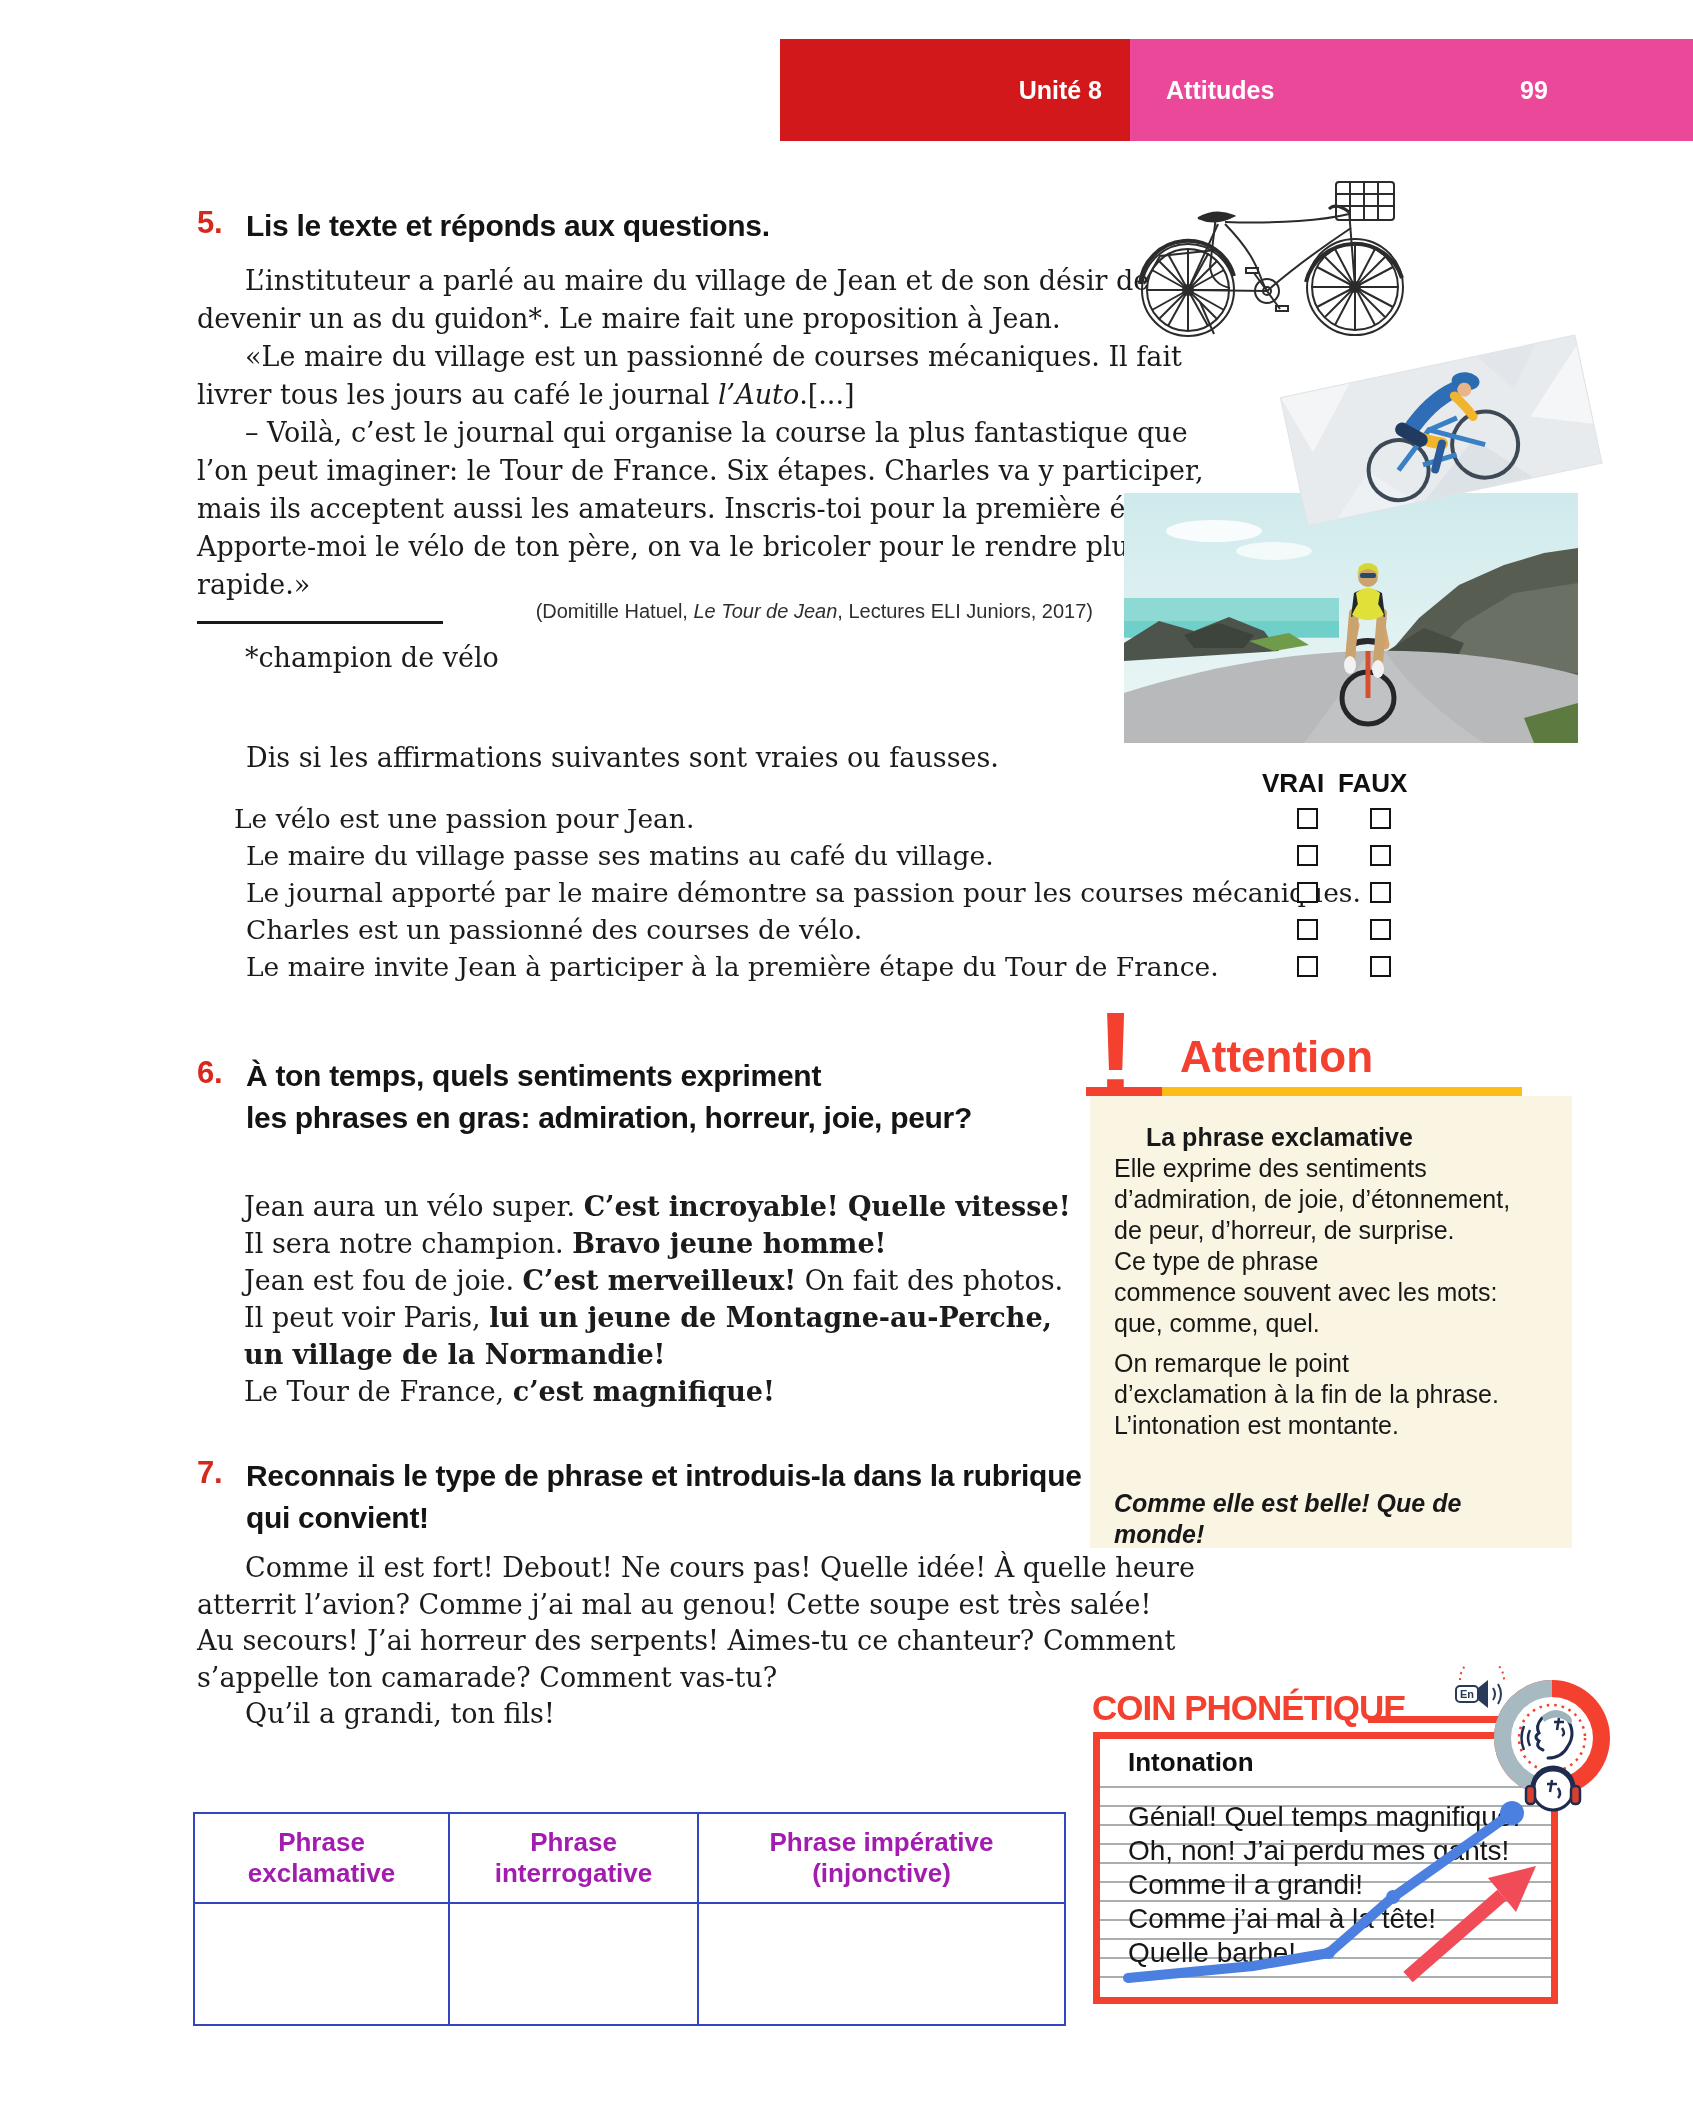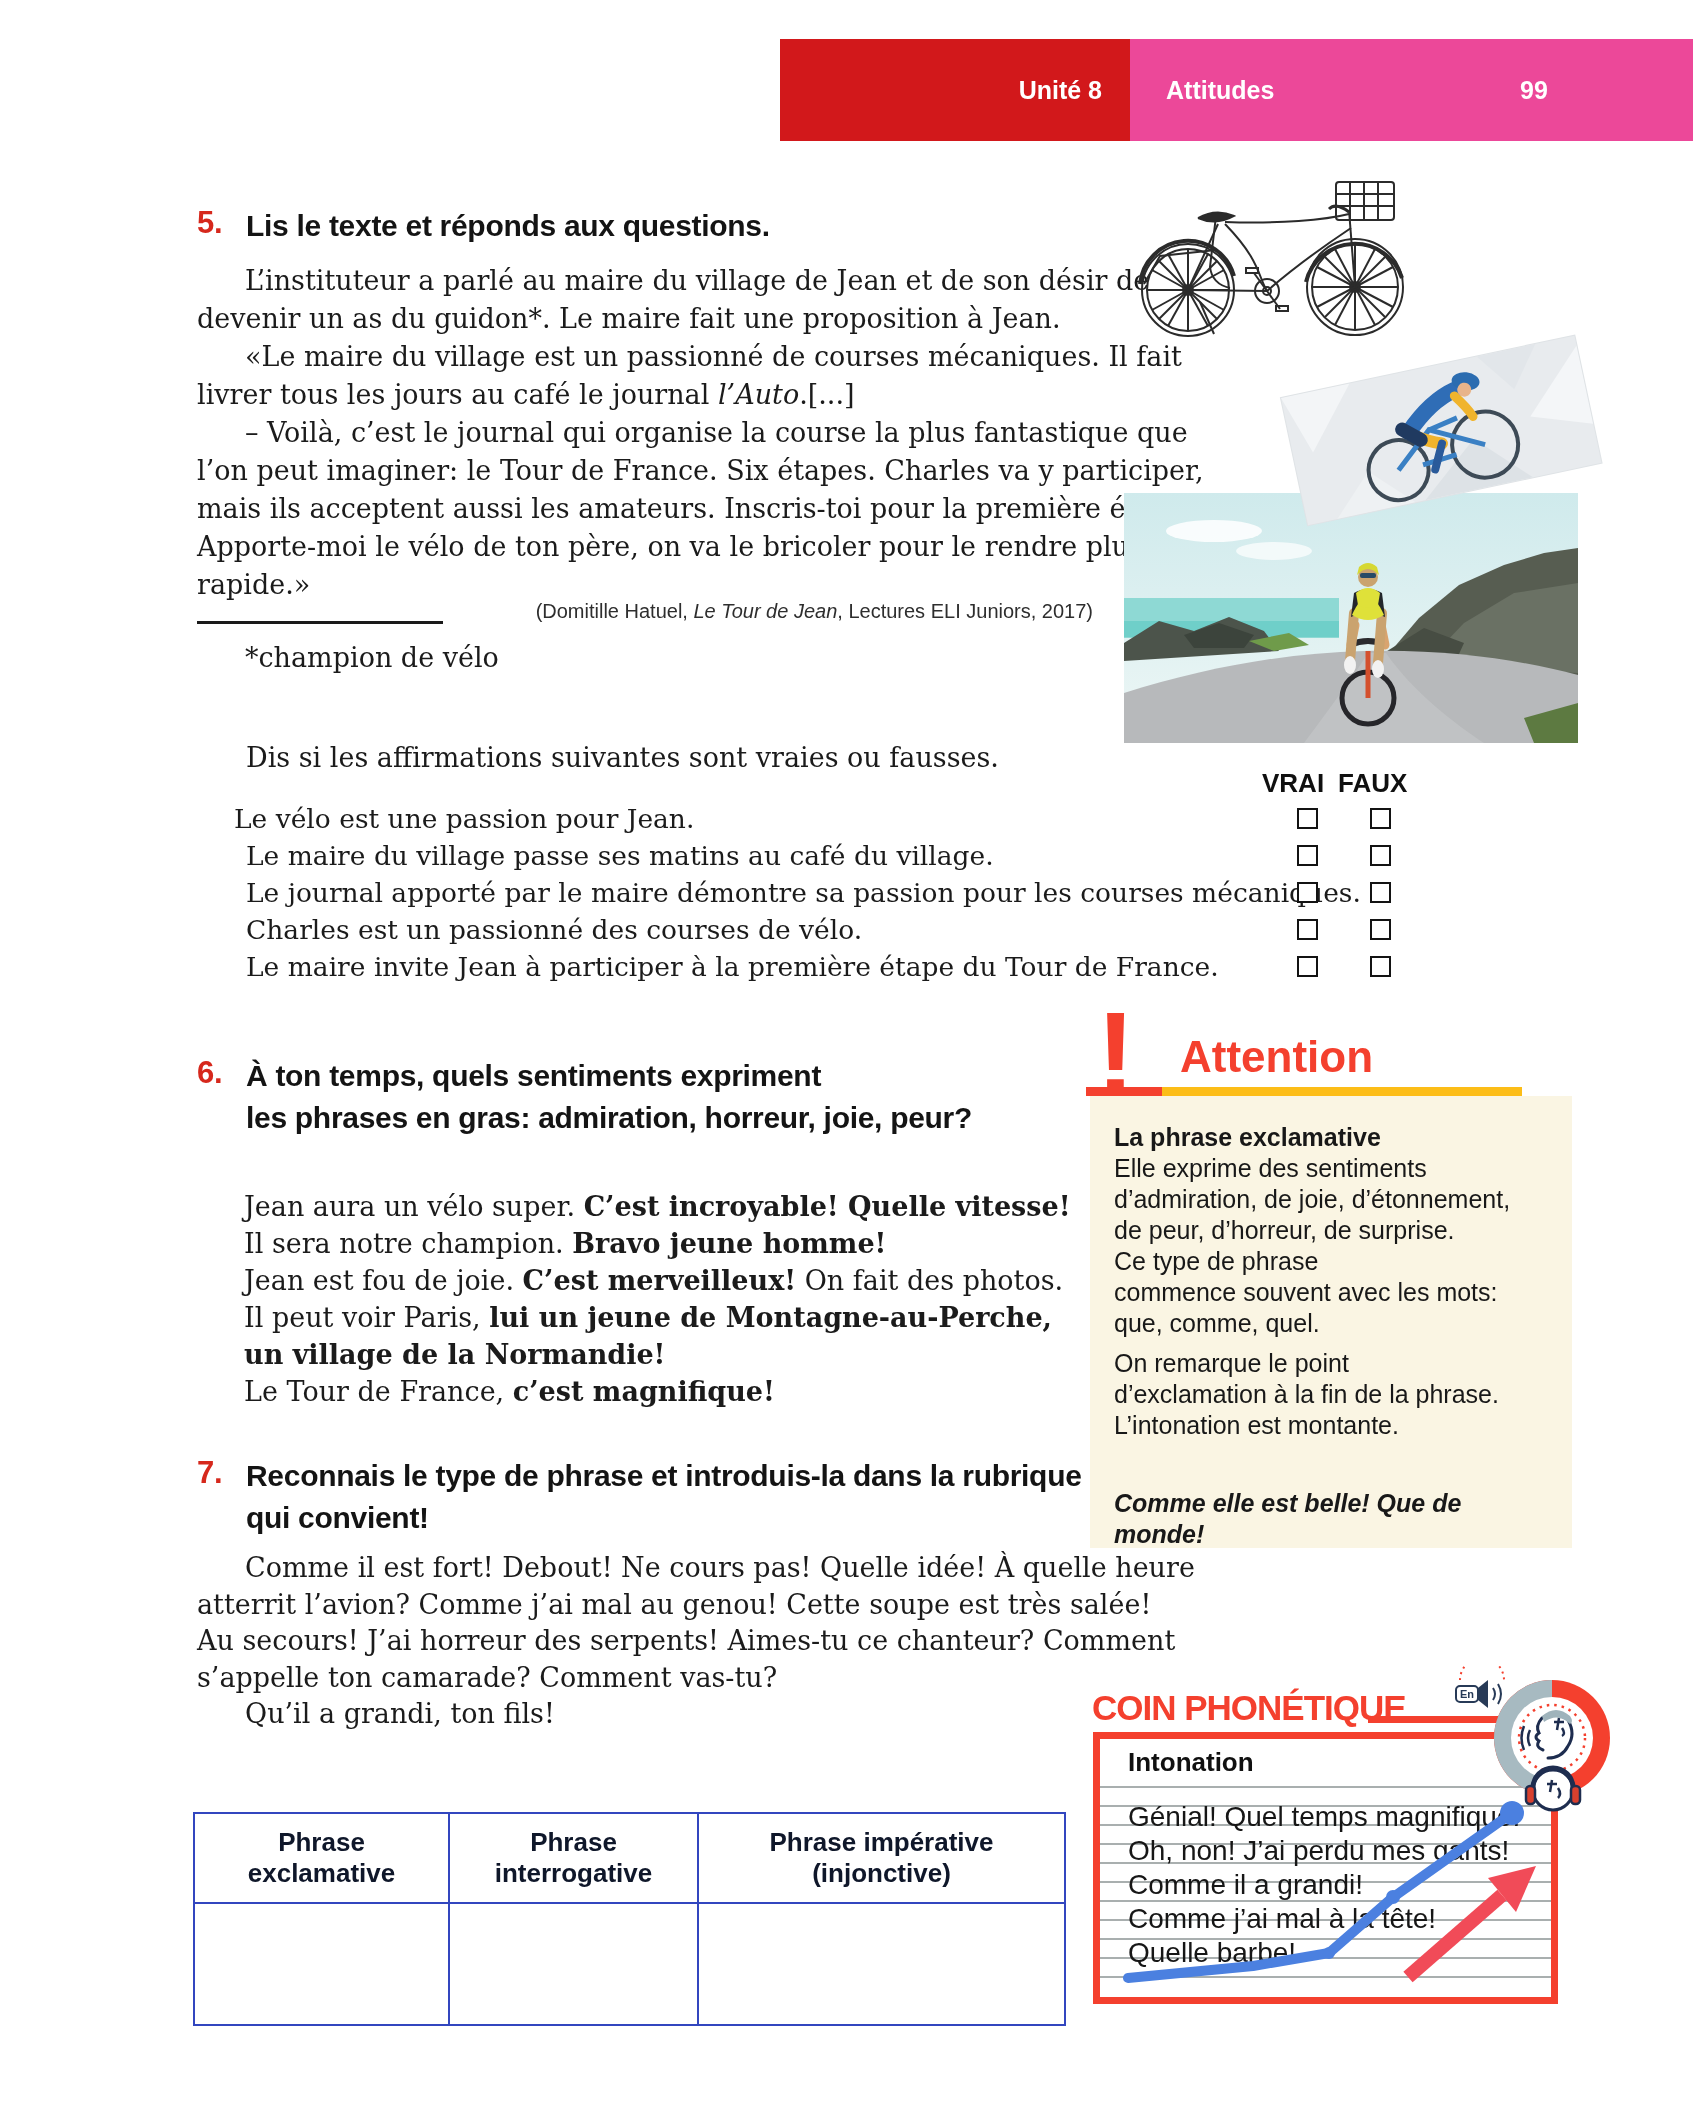--- a/index.html
+++ b/index.html
@@ -33,28 +33,28 @@
   
   .rich6{font-size:27px;line-height:37px;}
   
   .rich7{font-size:27px;line-height:36.5px;}
   
   .ptable{left:193px;top:1812px;width:873px;height:214px;border:2px solid #3246bf;box-sizing:border-box;display:flex;flex-direction:column;}
   .ptable .hrow{display:flex;height:88px;border-bottom:2px solid #3246bf;}
   .ptable .brow{display:flex;flex:1;}
   .ptable .c1{width:255px;}.ptable .c2{width:249px;}.ptable .c3{flex:1;}
   .ptable .cell{box-sizing:border-box;display:flex;align-items:center;justify-content:center;text-align:center;
-       font-weight:bold;font-size:26px;line-height:31px;color:#0f172a;padding:4px 10px;}
+       font-weight:bold;font-size:26px;line-height:31px;color:#a21caf;padding:4px 10px;}
   .ptable .hrow .c1,.ptable .hrow .c2,.ptable .brow .c1,.ptable .brow .c2{border-right:2px solid #3246bf;}
   
   .bang{color:#f4402e;font-size:118px;font-weight:bold;line-height:100px;}
   .att-title{color:#f4402e;font-size:44px;font-weight:bold;}
   .att-box{left:1090px;top:1096px;width:482px;height:452px;background:#faf5e3;box-sizing:border-box;padding:26px 20px 0 24px;
            font-size:25px;line-height:31px;color:#181818;}
-  .att-box .hd{font-weight:bold;margin-bottom:0px;}
+  .att-box .hd{font-weight:bold;margin-bottom:0px;margin-left:32px;}
   .att-box .gap{height:9px;}
   .att-box .ex{font-weight:bold;font-style:italic;margin-top:47px;}
   
   .coin-title{color:#f4402e;font-weight:bold;font-size:35px;letter-spacing:-1px;}
   .coin-box{left:1093px;top:1732px;width:465px;height:272px;border:7px solid #f4402e;background:#fff;box-sizing:border-box;}
   .coin-rules{position:absolute;left:0;right:0;top:30px;bottom:8px;
       background:repeating-linear-gradient(180deg,rgba(0,0,0,0) 0 17px,#a9afaf 17px 19px);}
   .coin-sub{position:absolute;left:28px;top:8px;font-weight:bold;font-size:26px;color:#101010;}
   .coin-phrases{position:absolute;left:28px;top:61px;font-size:28px;line-height:34px;color:#161616;}
   .ln{display:block;}

